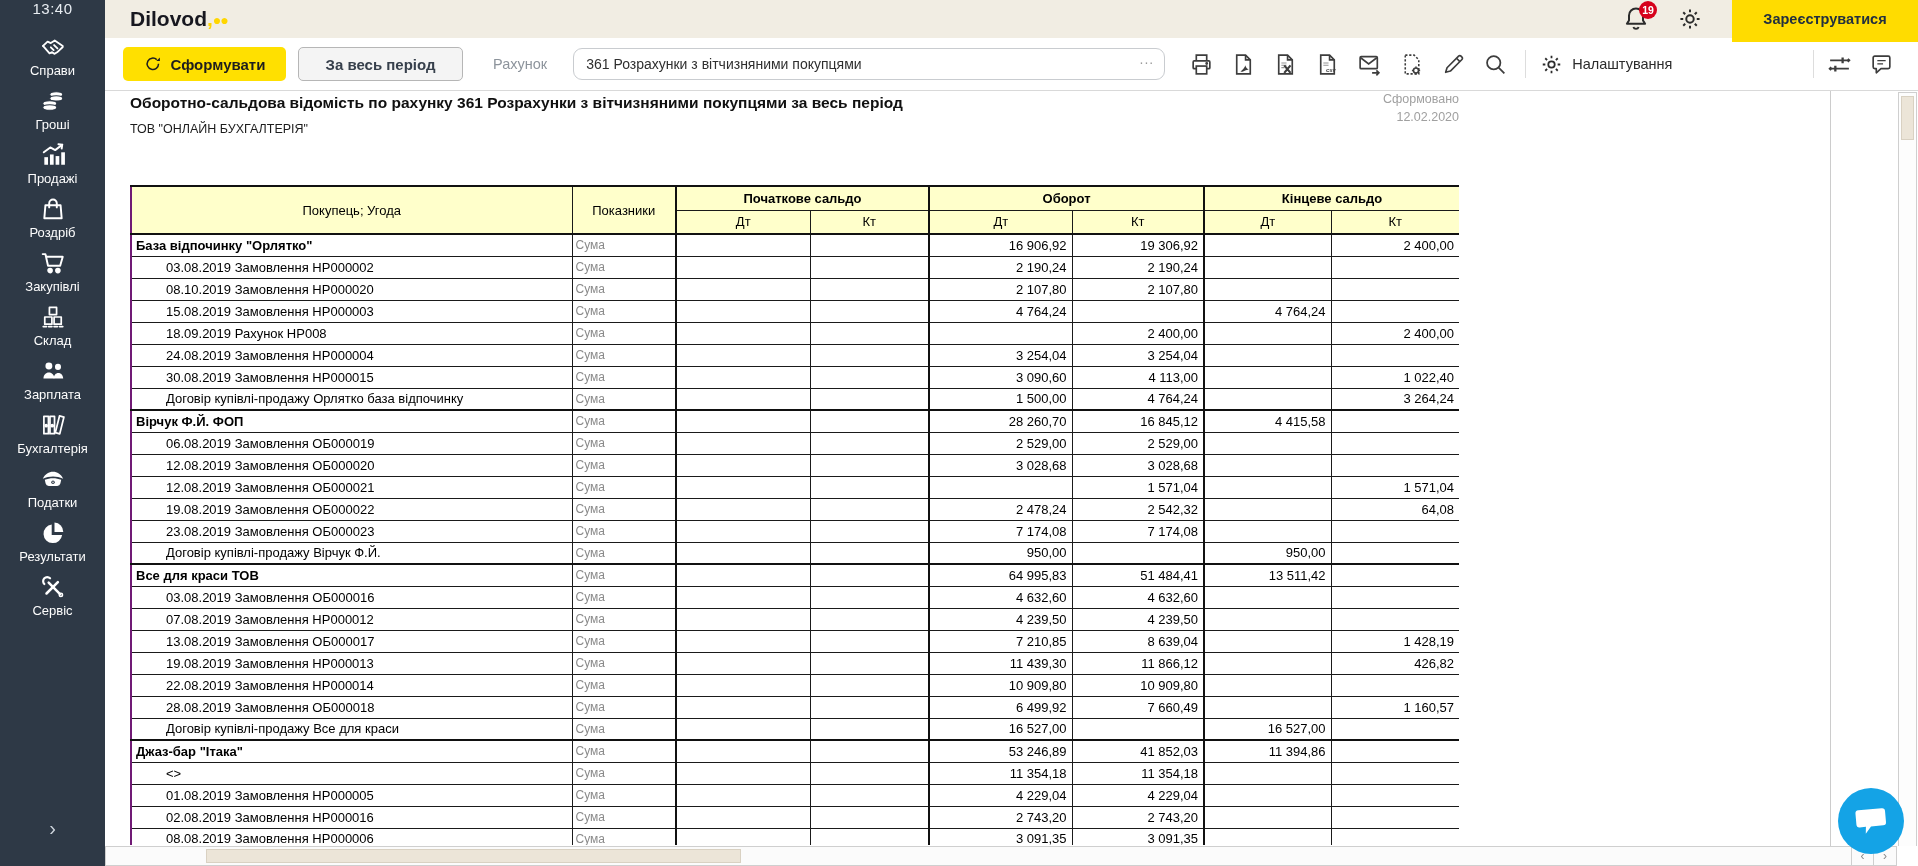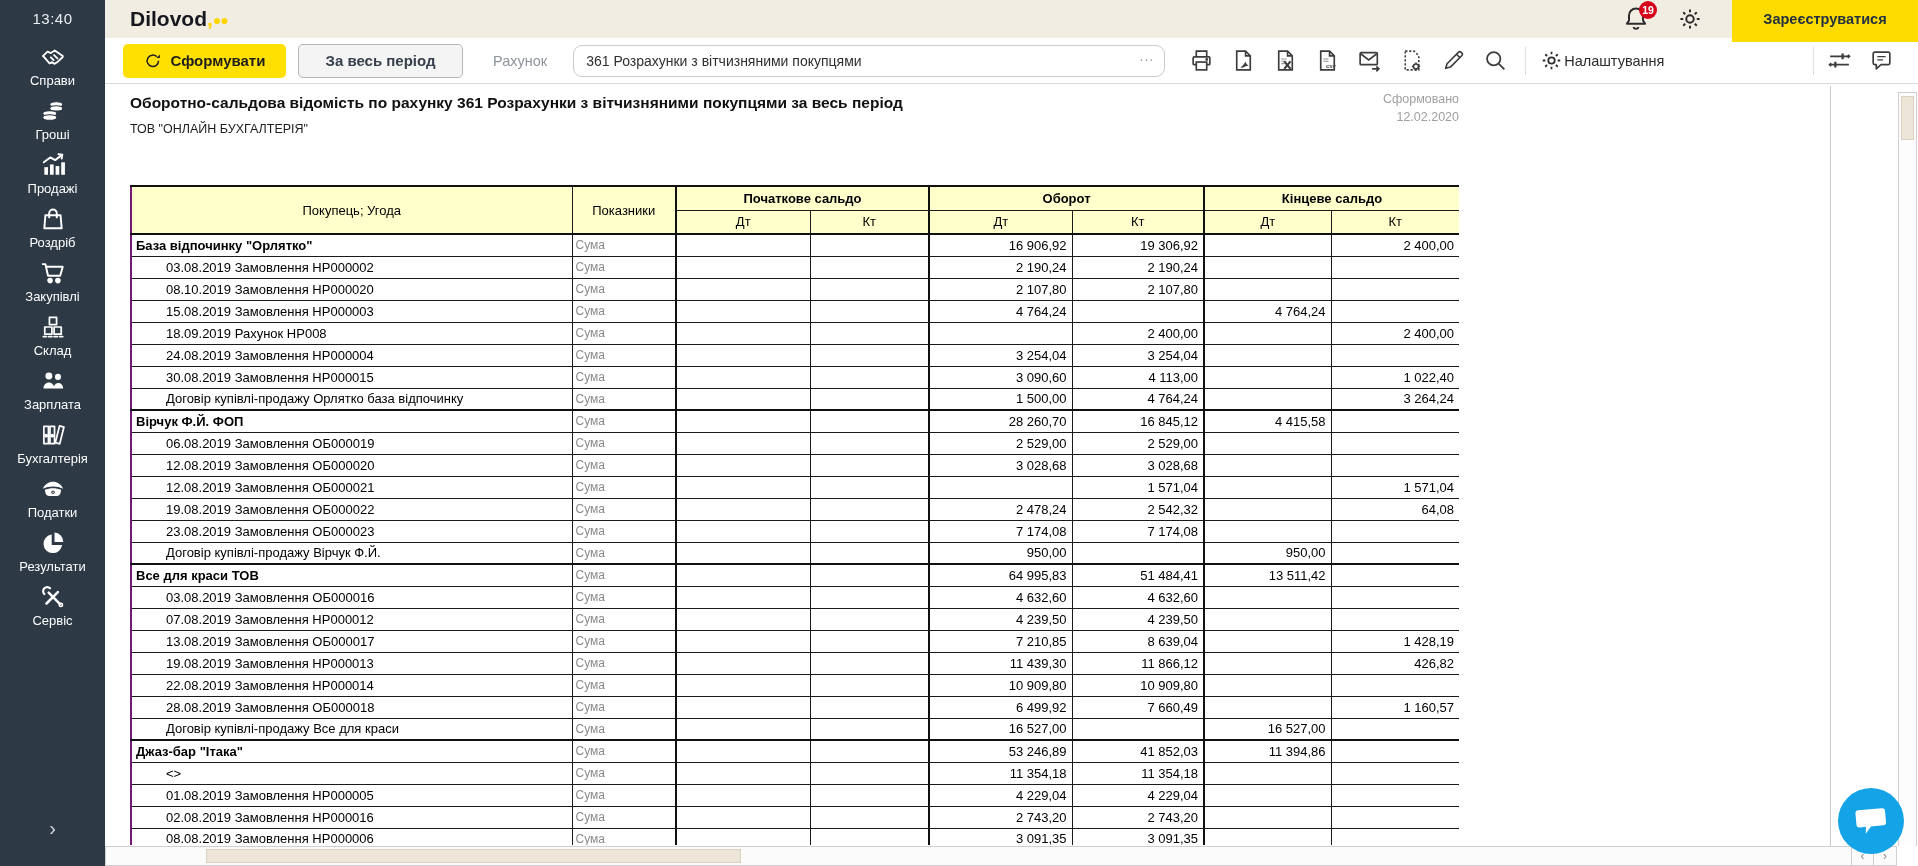--- a/index.html
+++ b/index.html
@@ -3,21 +3,21 @@
 <meta charset="utf-8">
 <style>
   * { margin:0; padding:0; box-sizing:border-box; }
   html,body { width:1918px; height:866px; overflow:hidden;
     font-family:"Liberation Sans","DejaVu Sans",sans-serif; background:#fff; }
   .app { position:relative; width:1918px; height:866px; }
 
   
   .sidebar { position:absolute; left:0; top:0; bottom:0; width:105px;
     background:#2e3946; color:#fff; z-index:40; }
-  .clock { text-align:center; padding-top:10px; font-size:15px; letter-spacing:.5px; color:#e8edf2; }
+  .clock { text-align:center; font-size:15px; letter-spacing:.5px; color:#e8edf2; }
   #side-nav { margin-top:17px; display:flex; flex-direction:column; align-items:center; }
   .nav-item { display:flex; flex-direction:column; align-items:center; margin-bottom:10px; cursor:pointer; width:100%; }
   .nav-icon { width:26px; height:26px; }
   .nav-icon svg { width:26px; height:26px; display:block; }
   .nav-label { font-size:13px; margin-top:3px; color:#fdfdfd; }
   .collapse-btn { position:absolute; bottom:26px; left:0; right:0; text-align:center;
     font-size:20px; color:#cdd4dc; cursor:pointer; }
 
   
   .topbar { position:absolute; left:105px; top:0; height:38px; right:0;
@@ -34,36 +34,36 @@
   .bell-wrap { position:relative; width:28px; height:28px; cursor:pointer; }
   .badge { position:absolute; top:-4px; right:-7px; background:#d6021c; color:#fff;
     border-radius:50%; width:18px; height:18px; font-size:10.5px; font-weight:bold;
     display:flex; align-items:center; justify-content:center; }
   .top-gear { width:28px; height:28px; margin-left:26px; cursor:pointer; }
   .register-btn { margin-left:28px; width:186px; height:46px; background:#ffdc00;
     display:flex; align-items:center; justify-content:center; font-size:14.5px;
     font-weight:700; color:#22303f; cursor:pointer; }
 
   
-  .toolbar { position:absolute; left:105px; top:38px; height:46px; right:0; background:#fff;
+  .toolbar { position:absolute; left:105px; top:38px; height:53px; right:0; background:#fff;
     border-bottom:1px solid #d9d9d9; display:flex; align-items:center; padding-left:18px; z-index:20; }
   .btn { height:34px; border-radius:5px; display:flex; align-items:center; justify-content:center;
     font-size:15px; font-weight:700; cursor:pointer; }
   .btn-generate { width:163px; background:#ffe000; color:#1e1e1e; gap:9px; }
   .btn-generate svg { width:18px; height:18px; }
   .btn-period { width:165px; background:#f4f4f4; border:1px solid #b6b6b6; color:#37404c; margin-left:12px; }
   .acct-label { margin-left:30px; font-size:14.5px; color:#8d949c; }
   .input-wrap { position:relative; margin-left:26px; }
   .acct-input { width:592px; height:32px; border:1px solid #c9ccd0; border-radius:9px;
     padding:0 30px 0 12px; font-size:14px; color:#2f2f2f; font-family:inherit; outline:none; background:#fff; }
   .input-dots { position:absolute; right:11px; top:3px; color:#9a9a9a; font-size:14px; letter-spacing:1px; cursor:pointer; }
   .icon-btn { width:25px; height:25px; margin-left:17px; cursor:pointer; flex:0 0 auto; }
   .icon-btn svg { width:25px; height:25px; display:block; }
   .tb-div { width:1px; height:28px; background:#ddd; margin:0 13px 0 17px; }
-  .settings-group { display:flex; align-items:center; cursor:pointer; }
+  .settings-group { display:flex; align-items:center; gap:8px; cursor:pointer; }
   .settings-label { font-size:14.5px; color:#2c2c2c; font-weight:500; }
   .tb-right { margin-left:auto; display:flex; align-items:center; padding-right:24px; }
 
   
   .content { position:absolute; left:105px; top:86px; right:0; bottom:0; background:#fff; }
   .report-title { position:absolute; left:25px; top:8px; font-size:15.5px; font-weight:bold; color:#101010; }
   .company { position:absolute; left:25px; top:36px; font-size:12.5px; color:#1c1c1c; }
   .generated { position:absolute; left:1134px; width:220px; top:4px; text-align:right;
     font-size:12.5px; color:#a0a0a0; line-height:1.45; }
   .page-edge { position:absolute; left:1725px; top:0; bottom:20px; width:1px; background:#ccc; }

